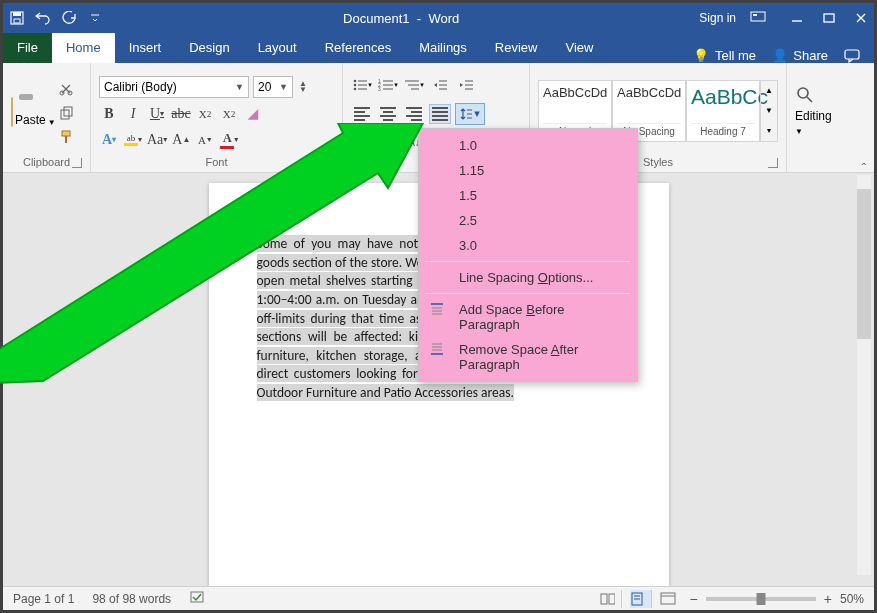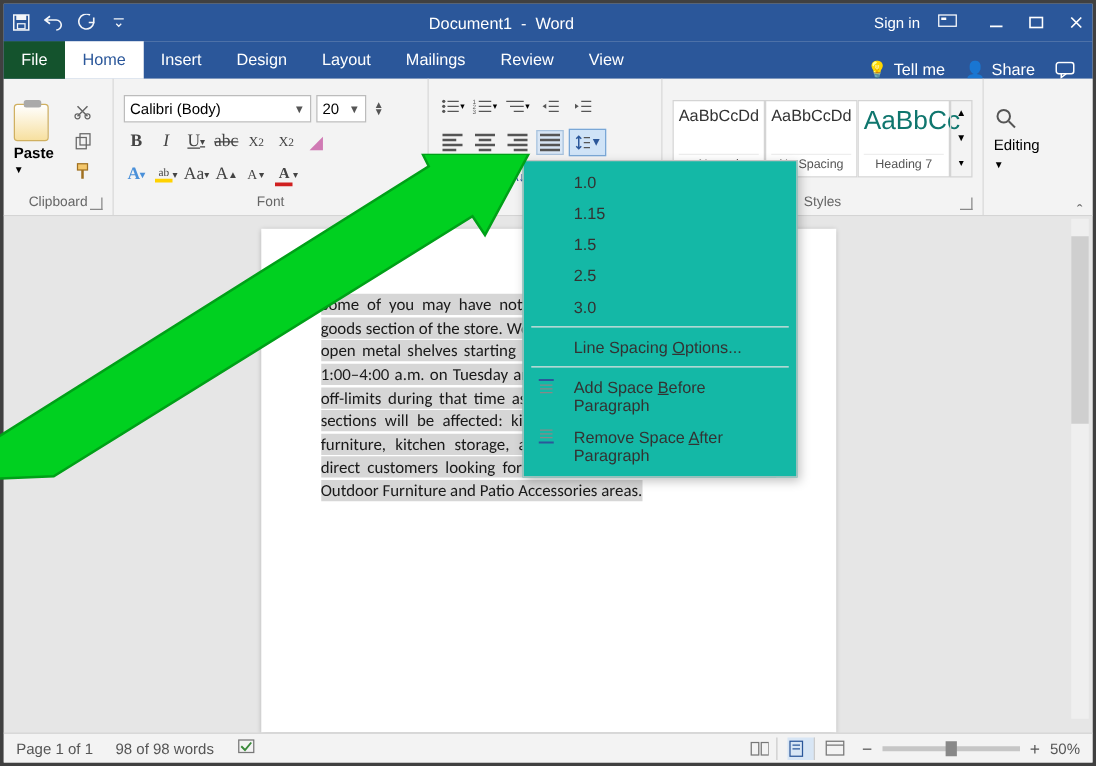--- a/index.html
+++ b/index.html
@@ -71,22 +71,22 @@
   }
   .group .label .dlg {
     position: absolute; right: 0; bottom: 4px;
     width: 10px; height: 10px;
     border: 1px solid #888; border-left: none; border-top: none;
   }
 
   
   .clip-col { display: flex; gap: 4px; }
   .paste-big {
-    width: 42px; display: flex; flex-direction: column; align-items: flex-start;
-    padding-top: 2px; gap: 2px; font-weight: bold;
+    width: 42px; display: flex; flex-direction: row; align-items: flex-end;
+    padding-top: 2px; gap: 2px;
   }
   .paste-ic { width: 28px; height: 30px; background: linear-gradient(#fff,#f7e0a0); border: 1px solid #d0b060; border-radius: 3px; position: relative; }
   .paste-ic::before { content:""; position:absolute; top:-4px; left:7px; width:14px; height:6px; background:#aaa; border-radius:2px; }
   .small-icons { display: flex; flex-direction: column; gap: 6px; padding-top: 4px; }
   .sm-ic { width: 18px; height: 18px; display:flex; align-items:center; justify-content:center; }
 
   
   .font-group { width: 235px; display: flex; flex-direction: column; gap: 6px; padding-top: 4px; }
   .row { display: flex; align-items: center; gap: 4px; }
   .combo {
@@ -180,21 +180,21 @@
   }
   .doc-text .sel {
     background: #d6d6d6;
   }
 
   
   .ls-menu {
     position: absolute;
     left: 415px; top: 125px;
     width: 220px;
-    background: #14b8a6;
+    background: #f9a8d4;
     border: 1px solid #c4c4c4;
     box-shadow: 2px 3px 8px rgba(0,0,0,.25);
     padding: 4px 0;
     z-index: 50;
   }
   .ls-menu .mi {
     padding: 5px 14px 5px 40px;
     font-size: 13px;
     color: #333;
     position: relative;
@@ -307,20 +307,21 @@
     </div>
   </div>
 </div>
 
 <div class="tabs">
   <div class="tab file">File</div>
   <div class="tab active">Home</div>
   <div class="tab">Insert</div>
   <div class="tab">Design</div>
   <div class="tab">Layout</div>
+  <div class="tab">References</div>
   <div class="tab">Mailings</div>
   <div class="tab">Review</div>
   <div class="tab">View</div>
   <div class="spacer"></div>
   <div class="right-tabs">
     <span>
           <span class="bulb">💡</span>
           <span>Tell me</span>
         </span>
     <span>

